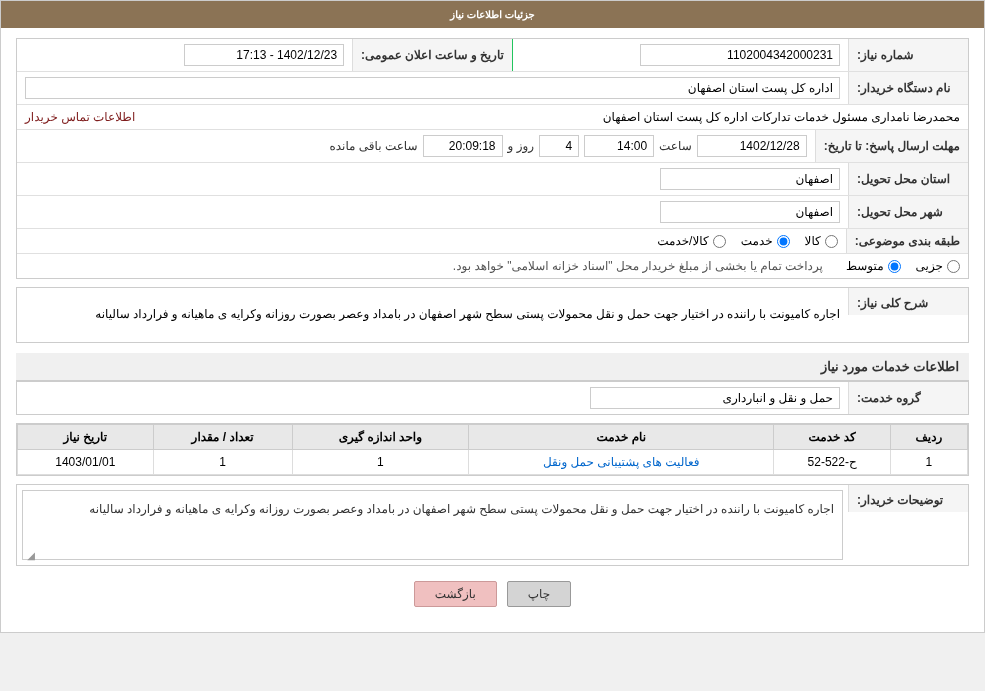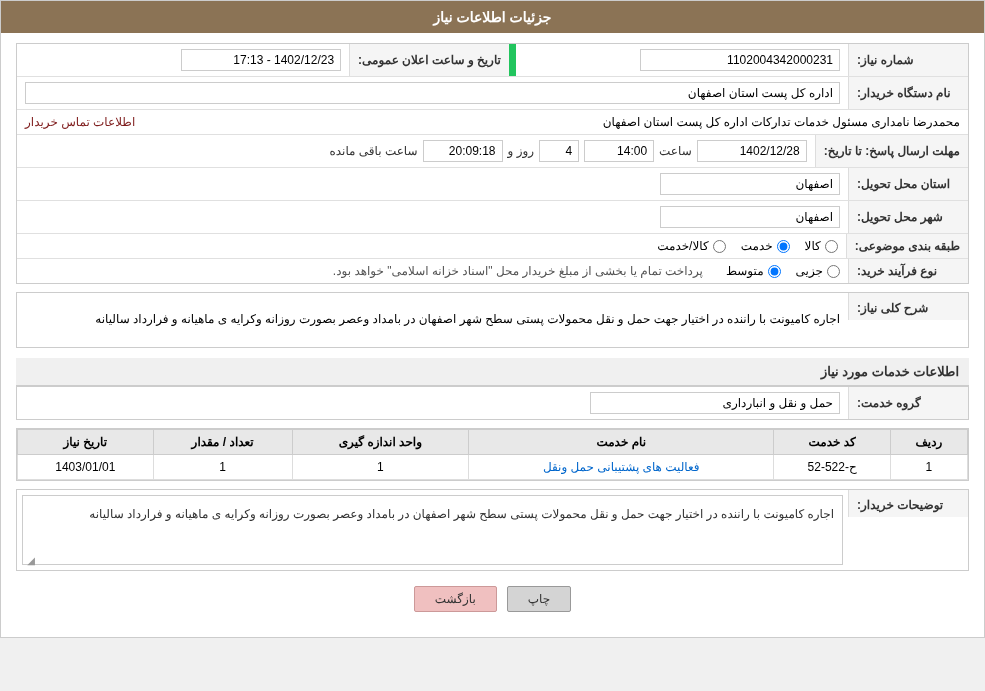--- a/index.html
+++ b/index.html
@@ -13,21 +13,21 @@
       max-width: 985px;
       margin: 0 auto;
       background: #fff;
       border: 1px solid #ccc;
     }
     .header-bar {
       background: #8B7355;
       color: #fff;
       text-align: center;
       padding: 8px 10px;
-      font-size: 14px;
+      font-size: 10px;
       font-weight: bold;
     }
     .content {
       padding: 10px 15px;
       background: #fff;
     }
     .info-section {
       border: 1px solid #ccc;
       margin-bottom: 8px;
     }
@@ -194,21 +194,21 @@
 
       <div class="row">
         <div class="label-cell">
           <span>شماره نیاز:</span>
         </div>
         <div class="value-cell" style="flex:1;">
           <div class="input-field" style="width:200px;">
             <span>1102004342000231</span>
           </div>
         </div>
-        <div class="label-cell" style="border-right:7px solid #22c55e;">
+        <div class="label-cell" style="border-right:1px solid #22c55e;">
           <span>تاریخ و ساعت اعلان عمومی:</span>
         </div>
         <div class="value-cell" style="flex:1;">
           <div class="input-field" style="width:160px;">
             <span>1402/12/23 - 17:13</span>
           </div>
         </div>
       </div>
 
       <div class="row">
@@ -292,23 +292,20 @@
             </div>
             <div class="radio-item">
               <input type="radio" name="tasnif" style="">
               <span>کالا/خدمت</span>
             </div>
           </div>
         </div>
       </div>
 
       <div class="row">
-        <div class="label-cell">
-          <span>نوع فرآیند خرید:</span>
-        </div>
         <div class="value-cell">
           <div class="radio-group">
             <div class="radio-item">
               <input type="radio" name="farayand" style="">
               <span>جزیی</span>
             </div>
             <div class="radio-item">
               <input type="radio" name="farayand" checked="" style="">
               <span>متوسط</span>
             </div>

